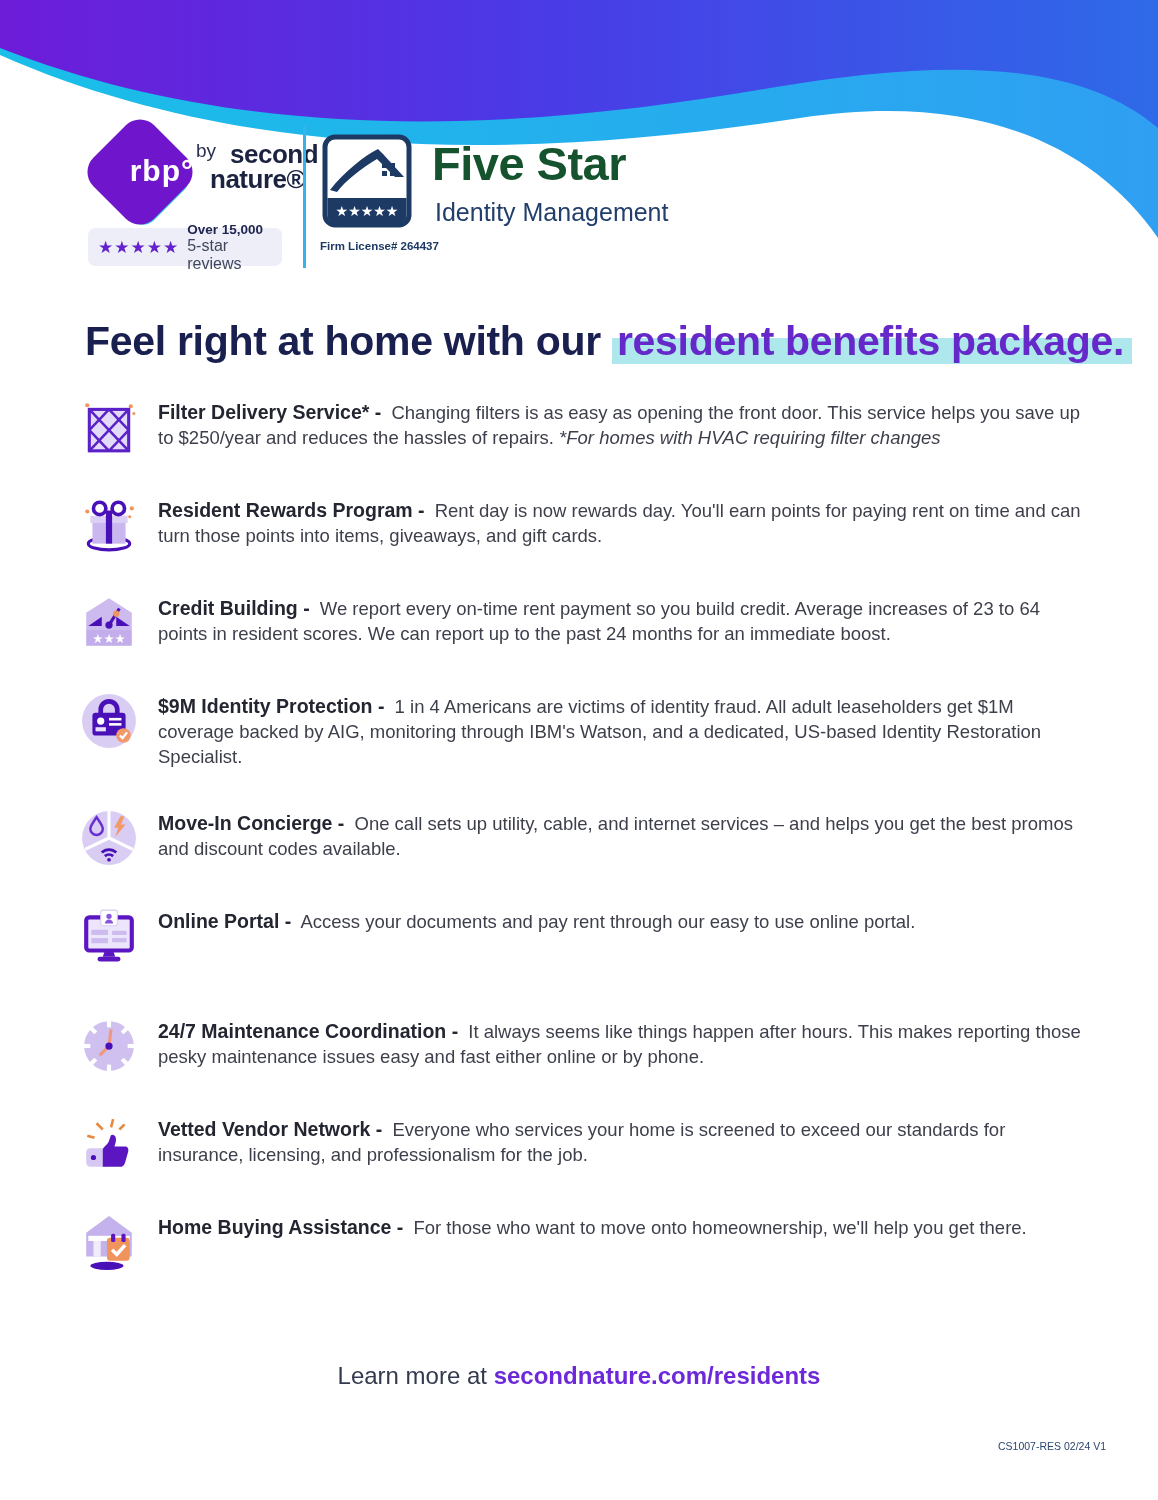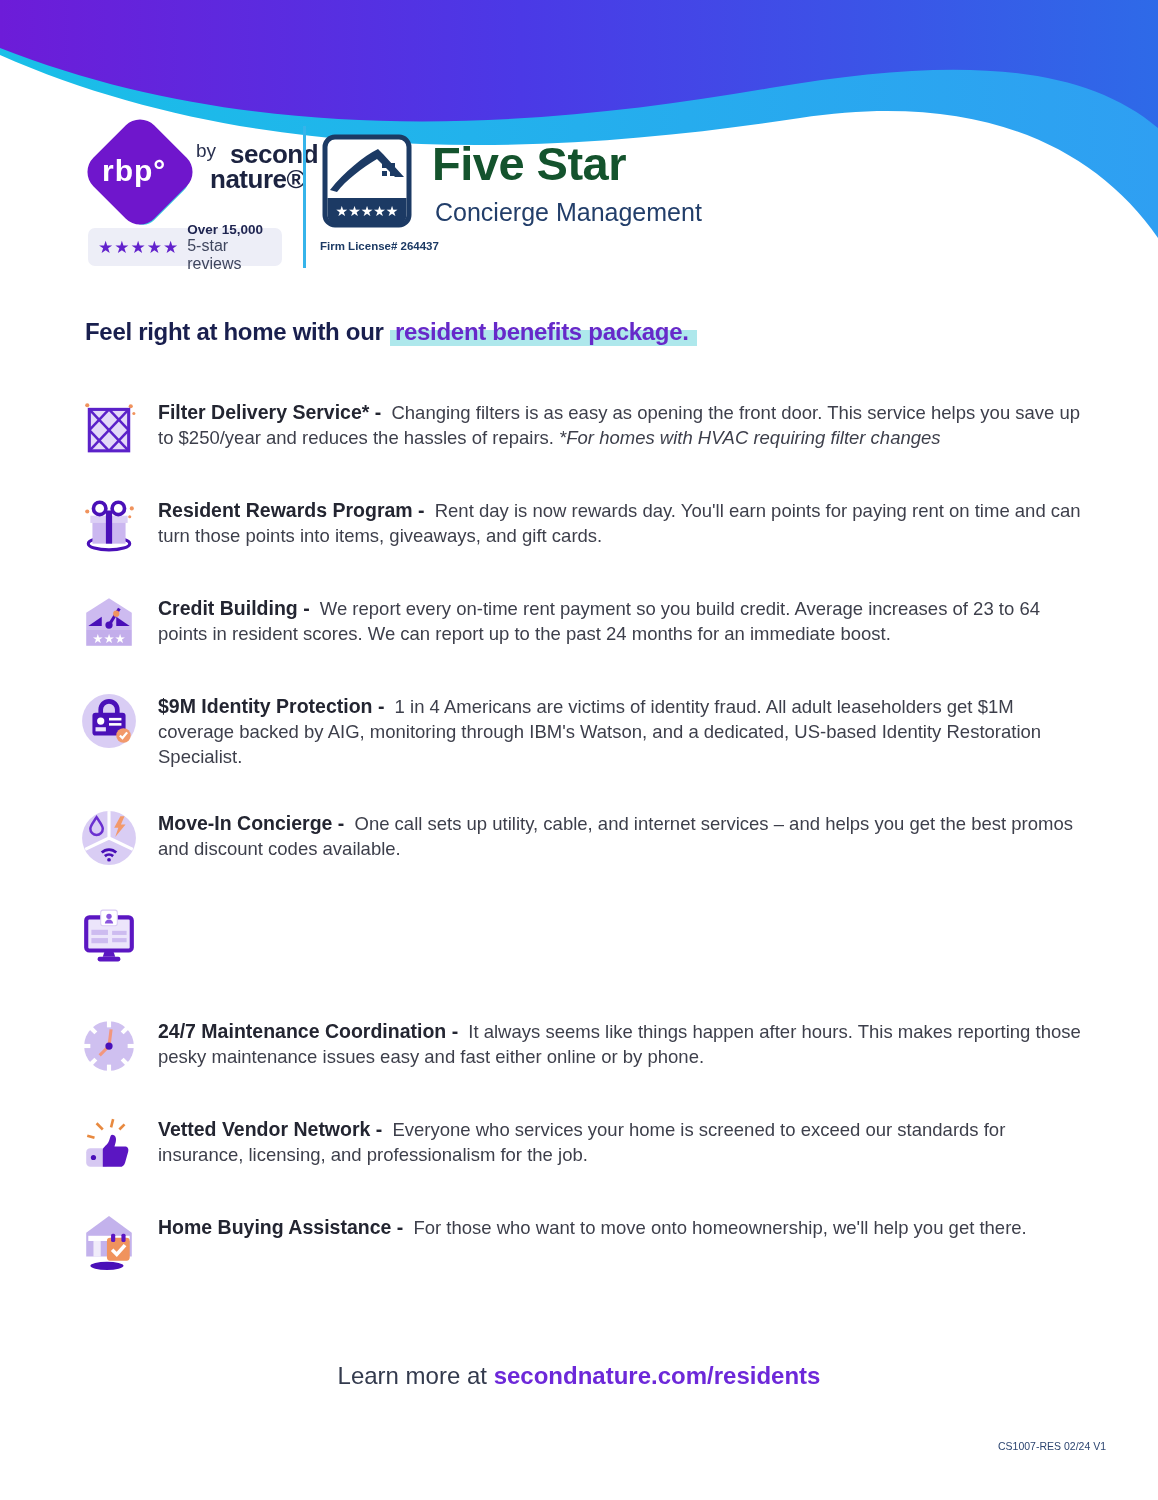--- a/index.html
+++ b/index.html
@@ -10,21 +10,21 @@
   
   .wave-wrap { position:absolute; top:0; left:0; width:1158px; height:262px; }
   .wave-wrap svg { display:block; width:100%; height:100%; }
 
   
   .rbp-block { position:absolute; left:90px; top:122px; width:110px; height:115px; }
   .rbp-teal  { position:absolute; left:16px; top:20px; width:74px; height:74px;
                background:#3bd2e0; border-radius:16px; transform:rotate(45deg); }
   .rbp-purple{ position:absolute; left:7px;  top:7px;  width:86px; height:86px;
                background:#6f16cc; border-radius:20px; transform:rotate(45deg); }
-  .rbp-text  { position:absolute; left:12px; top:32px; width:100px; text-align:left;
+  .rbp-text  { position:absolute; left:4px; top:32px; width:100px; text-align:right;
                color:#fff; font-size:30px; font-weight:700; letter-spacing:1px; }
   .byline    { position:absolute; left:196px; top:142px; color:#1c2340; line-height:0.95; }
   .byline .by{ font-size:19px; font-weight:400; color:#2a3150; position:relative; top:-6px; margin-right:14px;}
   .byline .brand { font-size:26px; font-weight:700; letter-spacing:-0.5px; display:inline-block; }
   .byline .l2 { margin-left:14px; }
 
   .reviews-badge { position:absolute; left:88px; top:228px; width:194px; height:38px;
                    background:#edeef7; border-radius:7px; display:flex; align-items:center;
                    padding:0 10px; gap:8px; }
   .reviews-badge .stars { color:#6222cc; font-size:17px; letter-spacing:1px; }
@@ -33,21 +33,21 @@
 
   .divider { position:absolute; left:303px; top:126px; width:3px; height:142px; background:#36b4ea; }
 
   .fs-logo   { position:absolute; left:322px; top:134px; }
   .fs-name   { position:absolute; left:432px; top:136px; font-size:47px; font-weight:700;
                color:#14532d; letter-spacing:-0.5px; }
   .fs-sub    { position:absolute; left:435px; top:198px; font-size:25px; font-weight:400; color:#223e6a; }
   .fs-license{ position:absolute; left:320px; top:240px; font-size:11.5px; font-weight:700; color:#1c3a64; }
 
   
-  .headline { position:absolute; left:85px; top:318px; font-size:24px; font-weight:700;
+  .headline { position:absolute; left:85px; top:318px; font-size:41px; font-weight:700;
               color:#191f4e; letter-spacing:-0.3px; white-space:nowrap; }
   .headline .hl { color:#6629c9; padding:0 8px 2px 5px;
        background:linear-gradient(180deg, rgba(0,0,0,0) 42%, #aee8ec 42%, #aee8ec 96%, rgba(0,0,0,0) 96%); }
 
   
   .benefits { position:absolute; left:80px; top:398px; width:1010px; }
   .benefit  { display:flex; align-items:flex-start; gap:20px; margin-bottom:40px; }
   .benefit.short { margin-bottom:52px; }
   .b-icon { flex:0 0 58px; width:58px; height:58px; }
   .b-icon svg { display:block; width:58px; height:58px; }
@@ -110,21 +110,21 @@
       <path d="M8,56 C22,38 42,22 56,15 L61,20 L82,43 L73,43 L55,25 C40,34 24,46 15,58 Z" fill="#1c3a64"></path>
       <rect x="60" y="29" width="5" height="5" fill="#1c3a64"></rect>
       <rect x="68" y="29" width="5" height="5" fill="#1c3a64"></rect>
       <rect x="60" y="37" width="5" height="5" fill="#1c3a64"></rect>
       <rect x="68" y="37" width="5" height="5" fill="#1c3a64"></rect>
       <path d="M5.5,64 H84.5 V81 a10,10 0 0 1 -10,10 H15.5 a10,10 0 0 1 -10,-10 Z" fill="#1c3a64"></path>
       <text x="45" y="82" text-anchor="middle" font-size="14" fill="#ffffff">★★★★★</text>
     </svg>
   </div>
   <div class="fs-name">Five Star</div>
-  <div class="fs-sub">Concierge Management</div>
+  <div class="fs-sub">Identity Management</div>
   <div class="fs-license">Firm License# 264437</div>
 
   <div class="headline">
     <span>Feel right at home with our</span>
     <span class="hl">resident benefits package.</span>
   </div>
 
   <div class="benefits">
 
     <div class="benefit">
@@ -240,20 +240,24 @@
           <circle cx="28" cy="9" r="2.6" fill="#8a55dd"></circle>
           <path d="M24,16 a4,4 0 0 1 8,0 Z" fill="#8a55dd"></path>
           <rect x="11" y="22" width="16" height="5" fill="#cdbbf0"></rect>
           <rect x="11" y="30" width="16" height="5" fill="#cdbbf0"></rect>
           <rect x="31" y="23" width="14" height="4" fill="#cdbbf0"></rect>
           <rect x="31" y="30" width="14" height="4" fill="#cdbbf0"></rect>
           <path d="M24,42 h8 l2,6 h-12 Z" fill="#5b16c2"></path>
           <rect x="17" y="48" width="22" height="4.5" rx="2" fill="#5b16c2"></rect>
         </svg>
       </span>
+      <p class="b-text">
+        <span class="b-title">Online Portal -</span>
+        <span>Access your documents and pay rent through our easy to use online portal.</span>
+      </p>
     </div>
 
     <div class="benefit">
       <span class="b-icon">
         <svg viewBox="0 0 56 56">
           <circle cx="28" cy="28" r="24" fill="#cfc0f0"></circle>
           <g stroke="#ffffff" stroke-width="4">
             <line x1="28" y1="3" x2="28" y2="10"></line>
               <line x1="28" y1="46" x2="28" y2="53"></line>
             <line x1="3" y1="28" x2="10" y2="28"></line>

